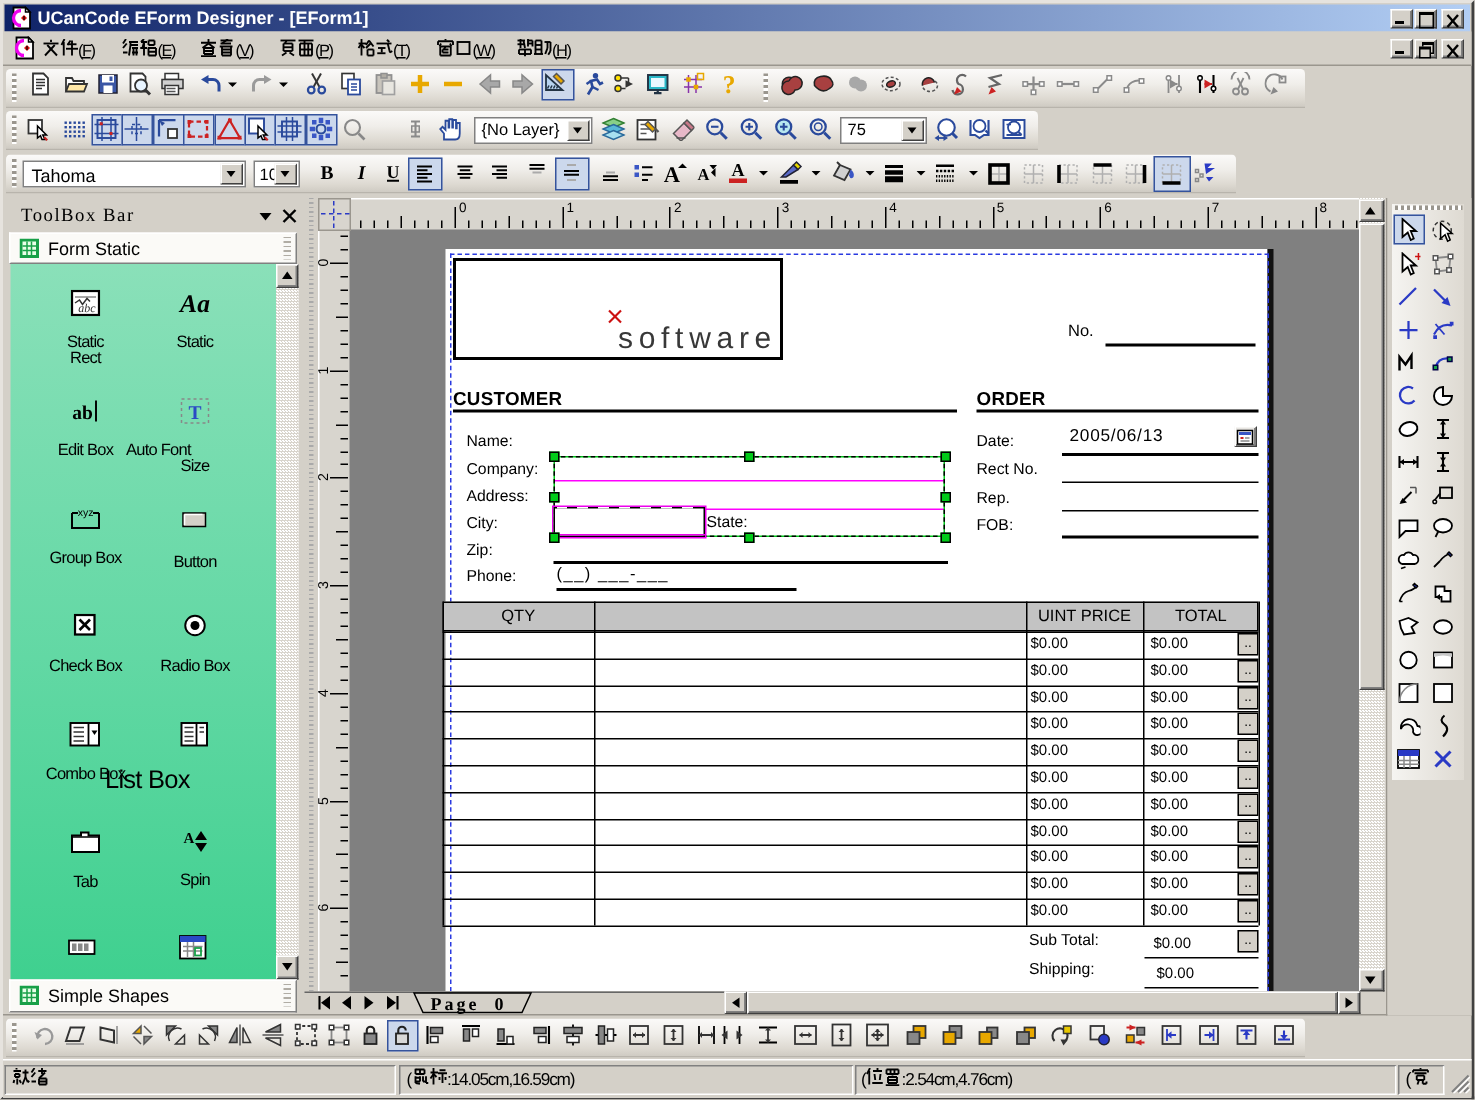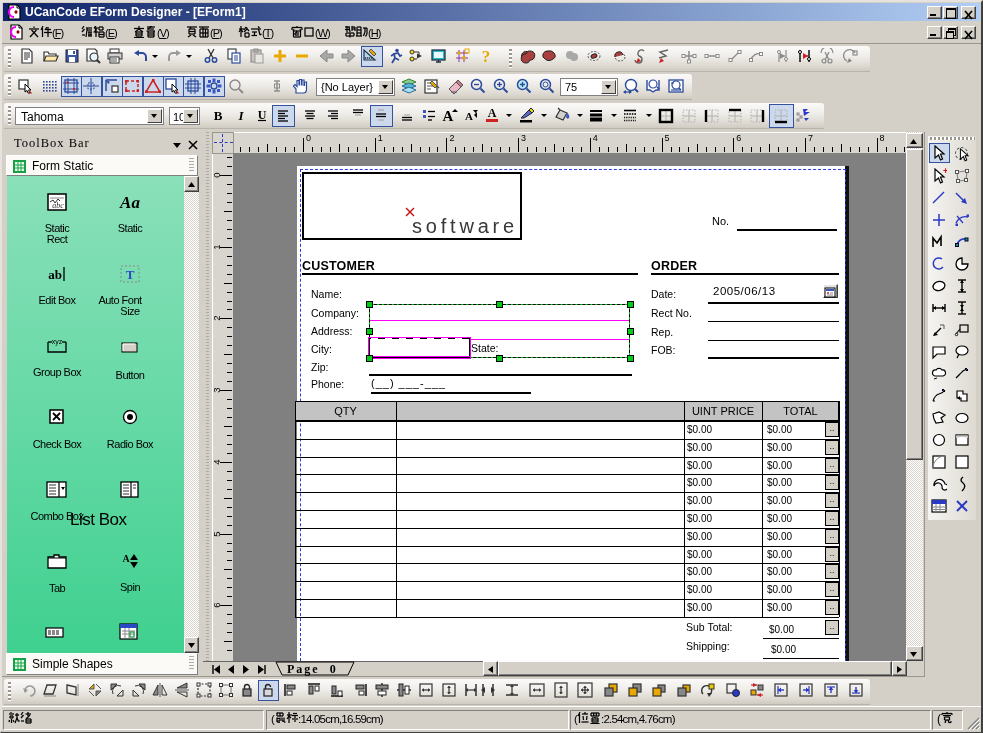--- a/index.html
+++ b/index.html
@@ -774,21 +774,21 @@
 <div class="a mono" style="left:70px;top:222px;width:120px;text-align:center;font-size:11px;letter-spacing:-0.5px">Static</div>
 <div class="a" style="left:43px;top:265px;width:28px;height:28px;text-align:center"><svg width="24" height="18" viewBox="0 0 24 18" style="">
       <text x="10" y="14" font-size="13" font-weight="bold" text-anchor="middle" font-family="Liberation Serif">ab</text>
       <line x1="19" y1="2" x2="19" y2="16" stroke="#000" stroke-width="1.3"></line>
     </svg></div>
 <div class="a mono" style="left:-3px;top:294px;width:120px;text-align:center;font-size:11px;letter-spacing:-0.5px">Edit Box</div>
 <div class="a" style="left:116px;top:265px;width:28px;height:28px;text-align:center"><svg width="20" height="18" viewBox="0 0 20 18" style="">
       <rect x="1" y="1" width="18" height="16" fill="none" stroke="#888" stroke-width="1" stroke-dasharray="2,2"></rect>
       <text x="10" y="14" font-size="13" font-weight="bold" fill="#2a4ac5" text-anchor="middle" font-family="Liberation Serif">T</text>
     </svg></div>
-<div class="a mono" style="left:60px;top:294px;width:120px;text-align:center;font-size:11px;letter-spacing:-0.5px">Auto Font</div>
+<div class="a mono" style="left:84px;top:294px;width:120px;text-align:left;font-size:11px;letter-spacing:-0.5px">Auto Font</div>
 <div class="a mono" style="left:70px;top:305px;width:120px;text-align:center;font-size:11px;letter-spacing:-0.5px">Size</div>
 <div class="a" style="left:43px;top:337px;width:28px;height:28px;text-align:center"><svg width="22" height="18" viewBox="0 0 22 18" style="">
       <path d="M2,5 v10 h18 v-10" fill="none" stroke="#000" stroke-width="1.3"></path>
       <line x1="2" y1="5" x2="6" y2="5" stroke="#000" stroke-width="1.3"></line>
       <line x1="16" y1="5" x2="20" y2="5" stroke="#000" stroke-width="1.3"></line>
       <text x="11" y="7" font-size="7" text-anchor="middle" font-family="Liberation Sans">xyz</text>
     </svg></div>
 <div class="a mono" style="left:-3px;top:366px;width:120px;text-align:center;font-size:11px;letter-spacing:-0.5px">Group Box</div>
 <div class="a" style="left:116px;top:340px;width:28px;height:28px;text-align:center"><svg width="18" height="12" viewBox="0 0 18 12" style="">
       <rect x="1" y="1" width="15" height="9" fill="#d4d0c8" stroke="#000" stroke-width="1"></rect>

